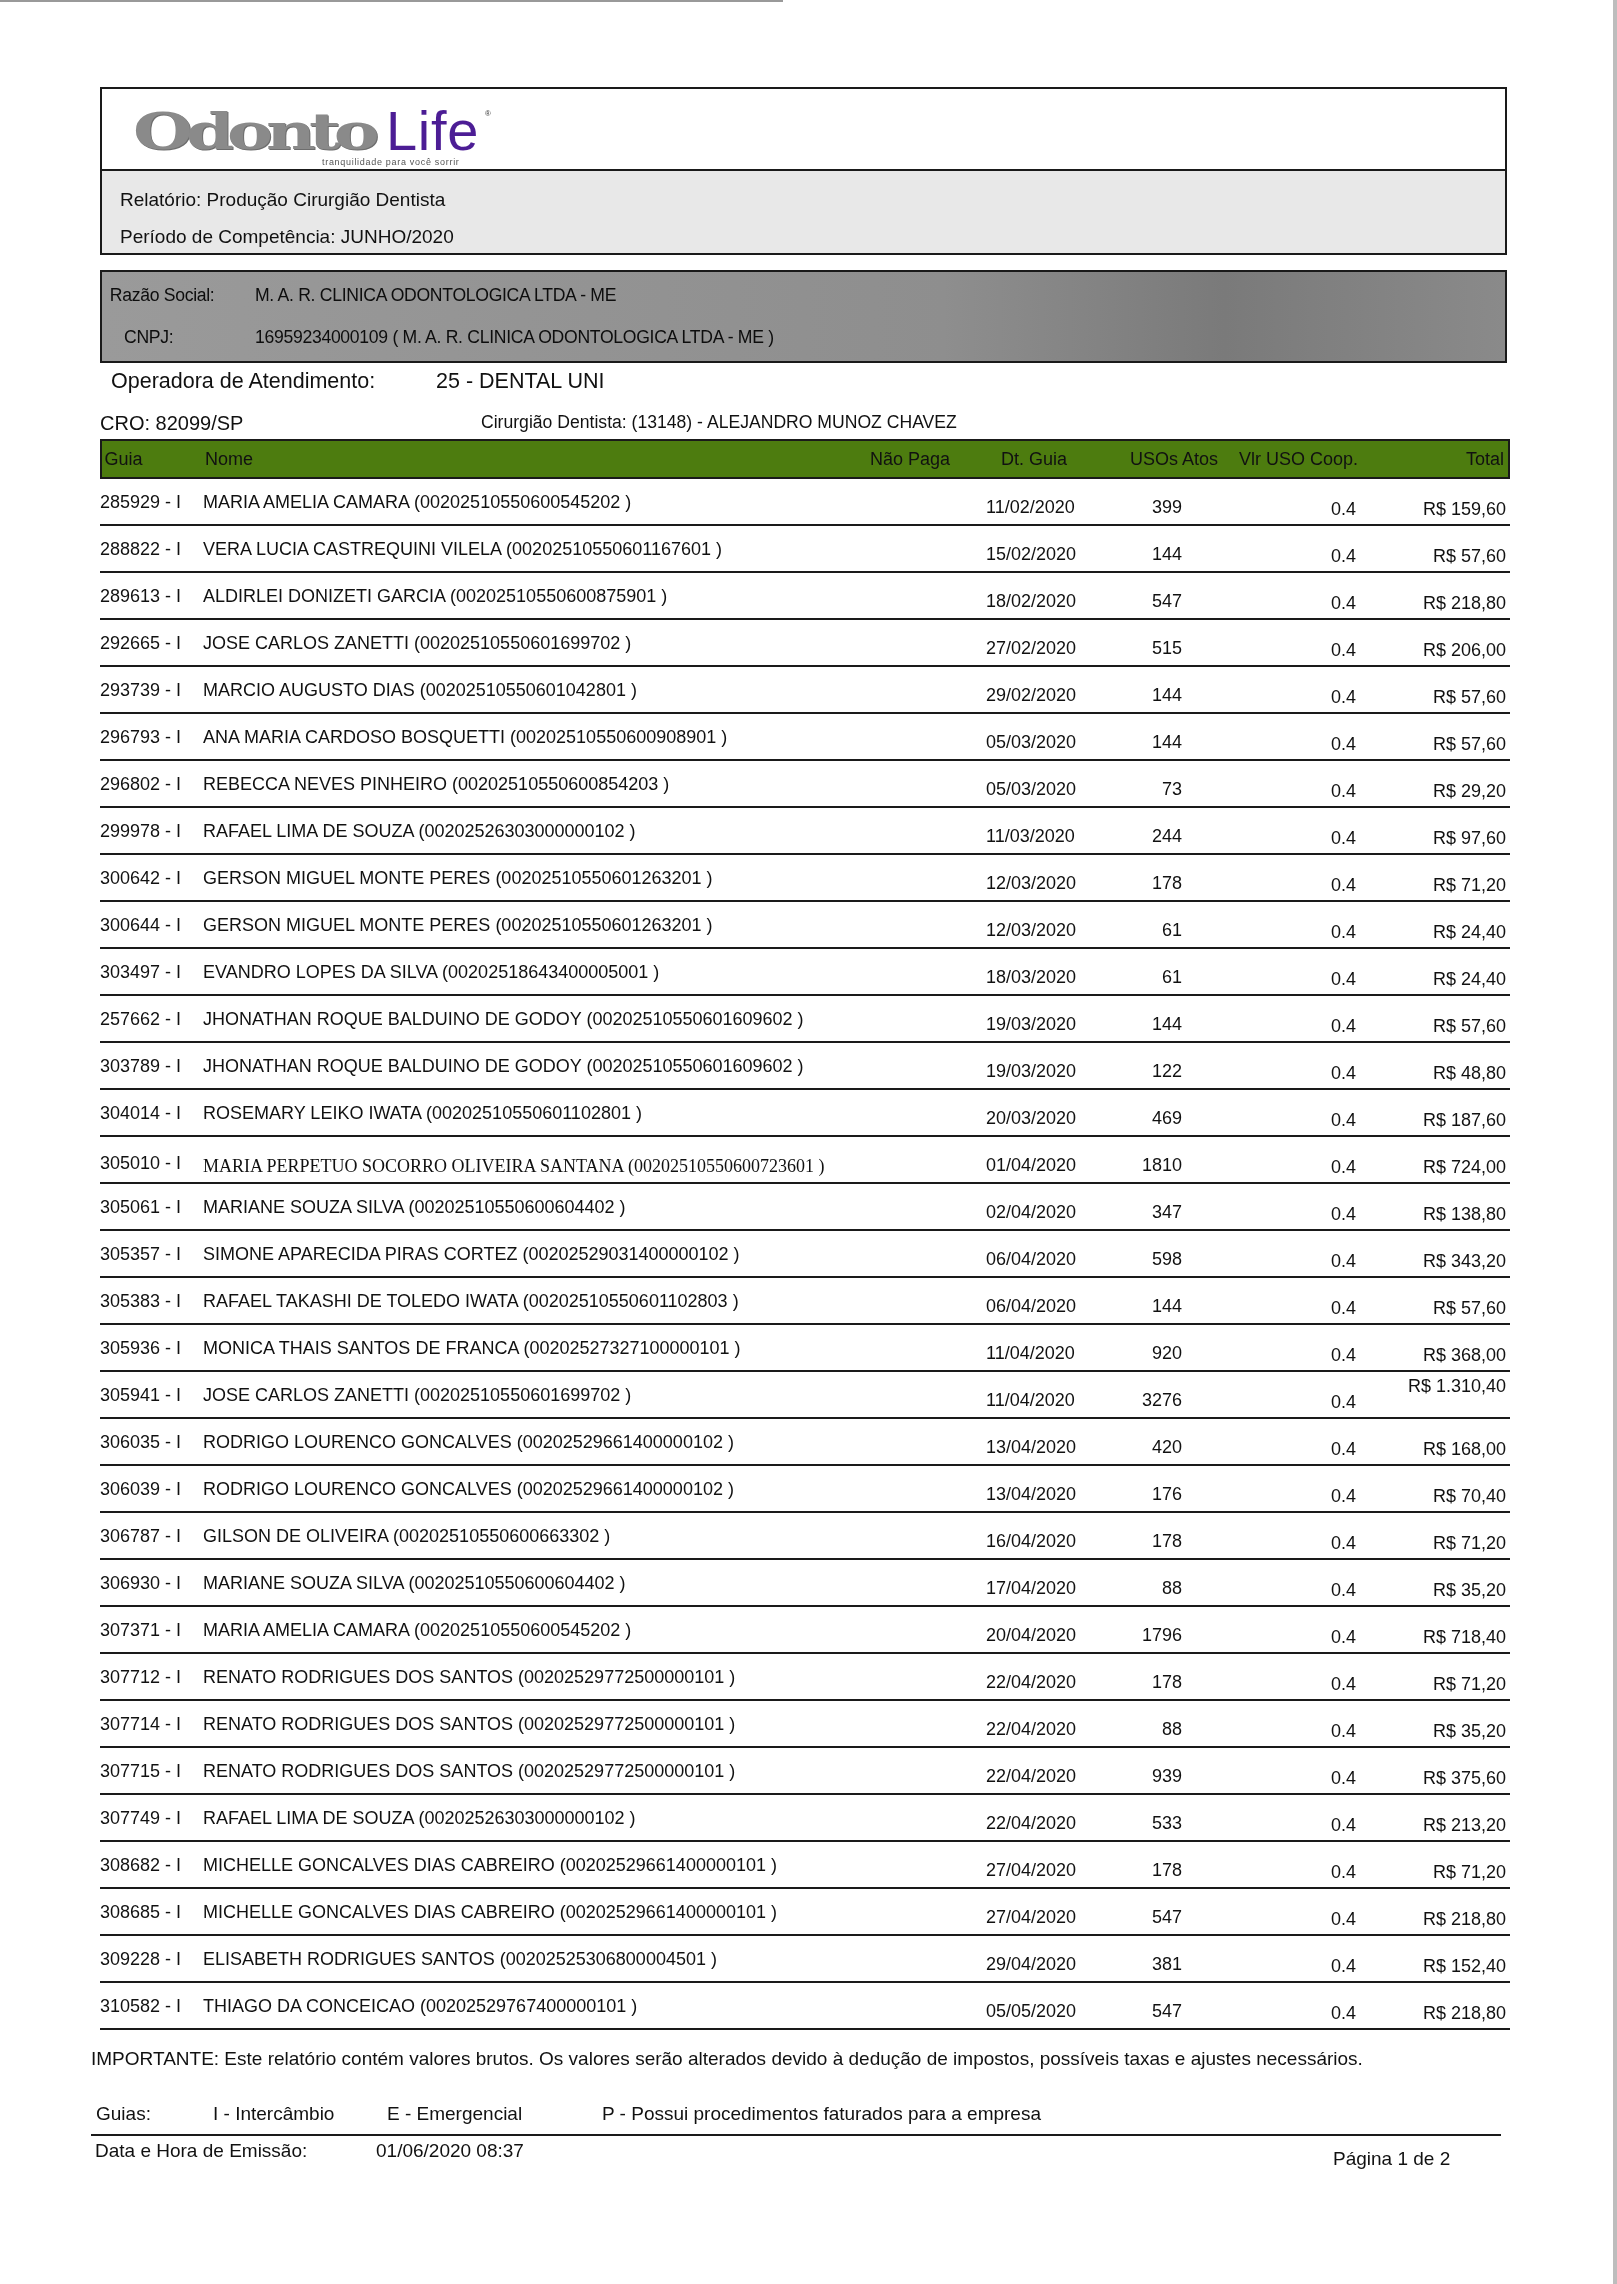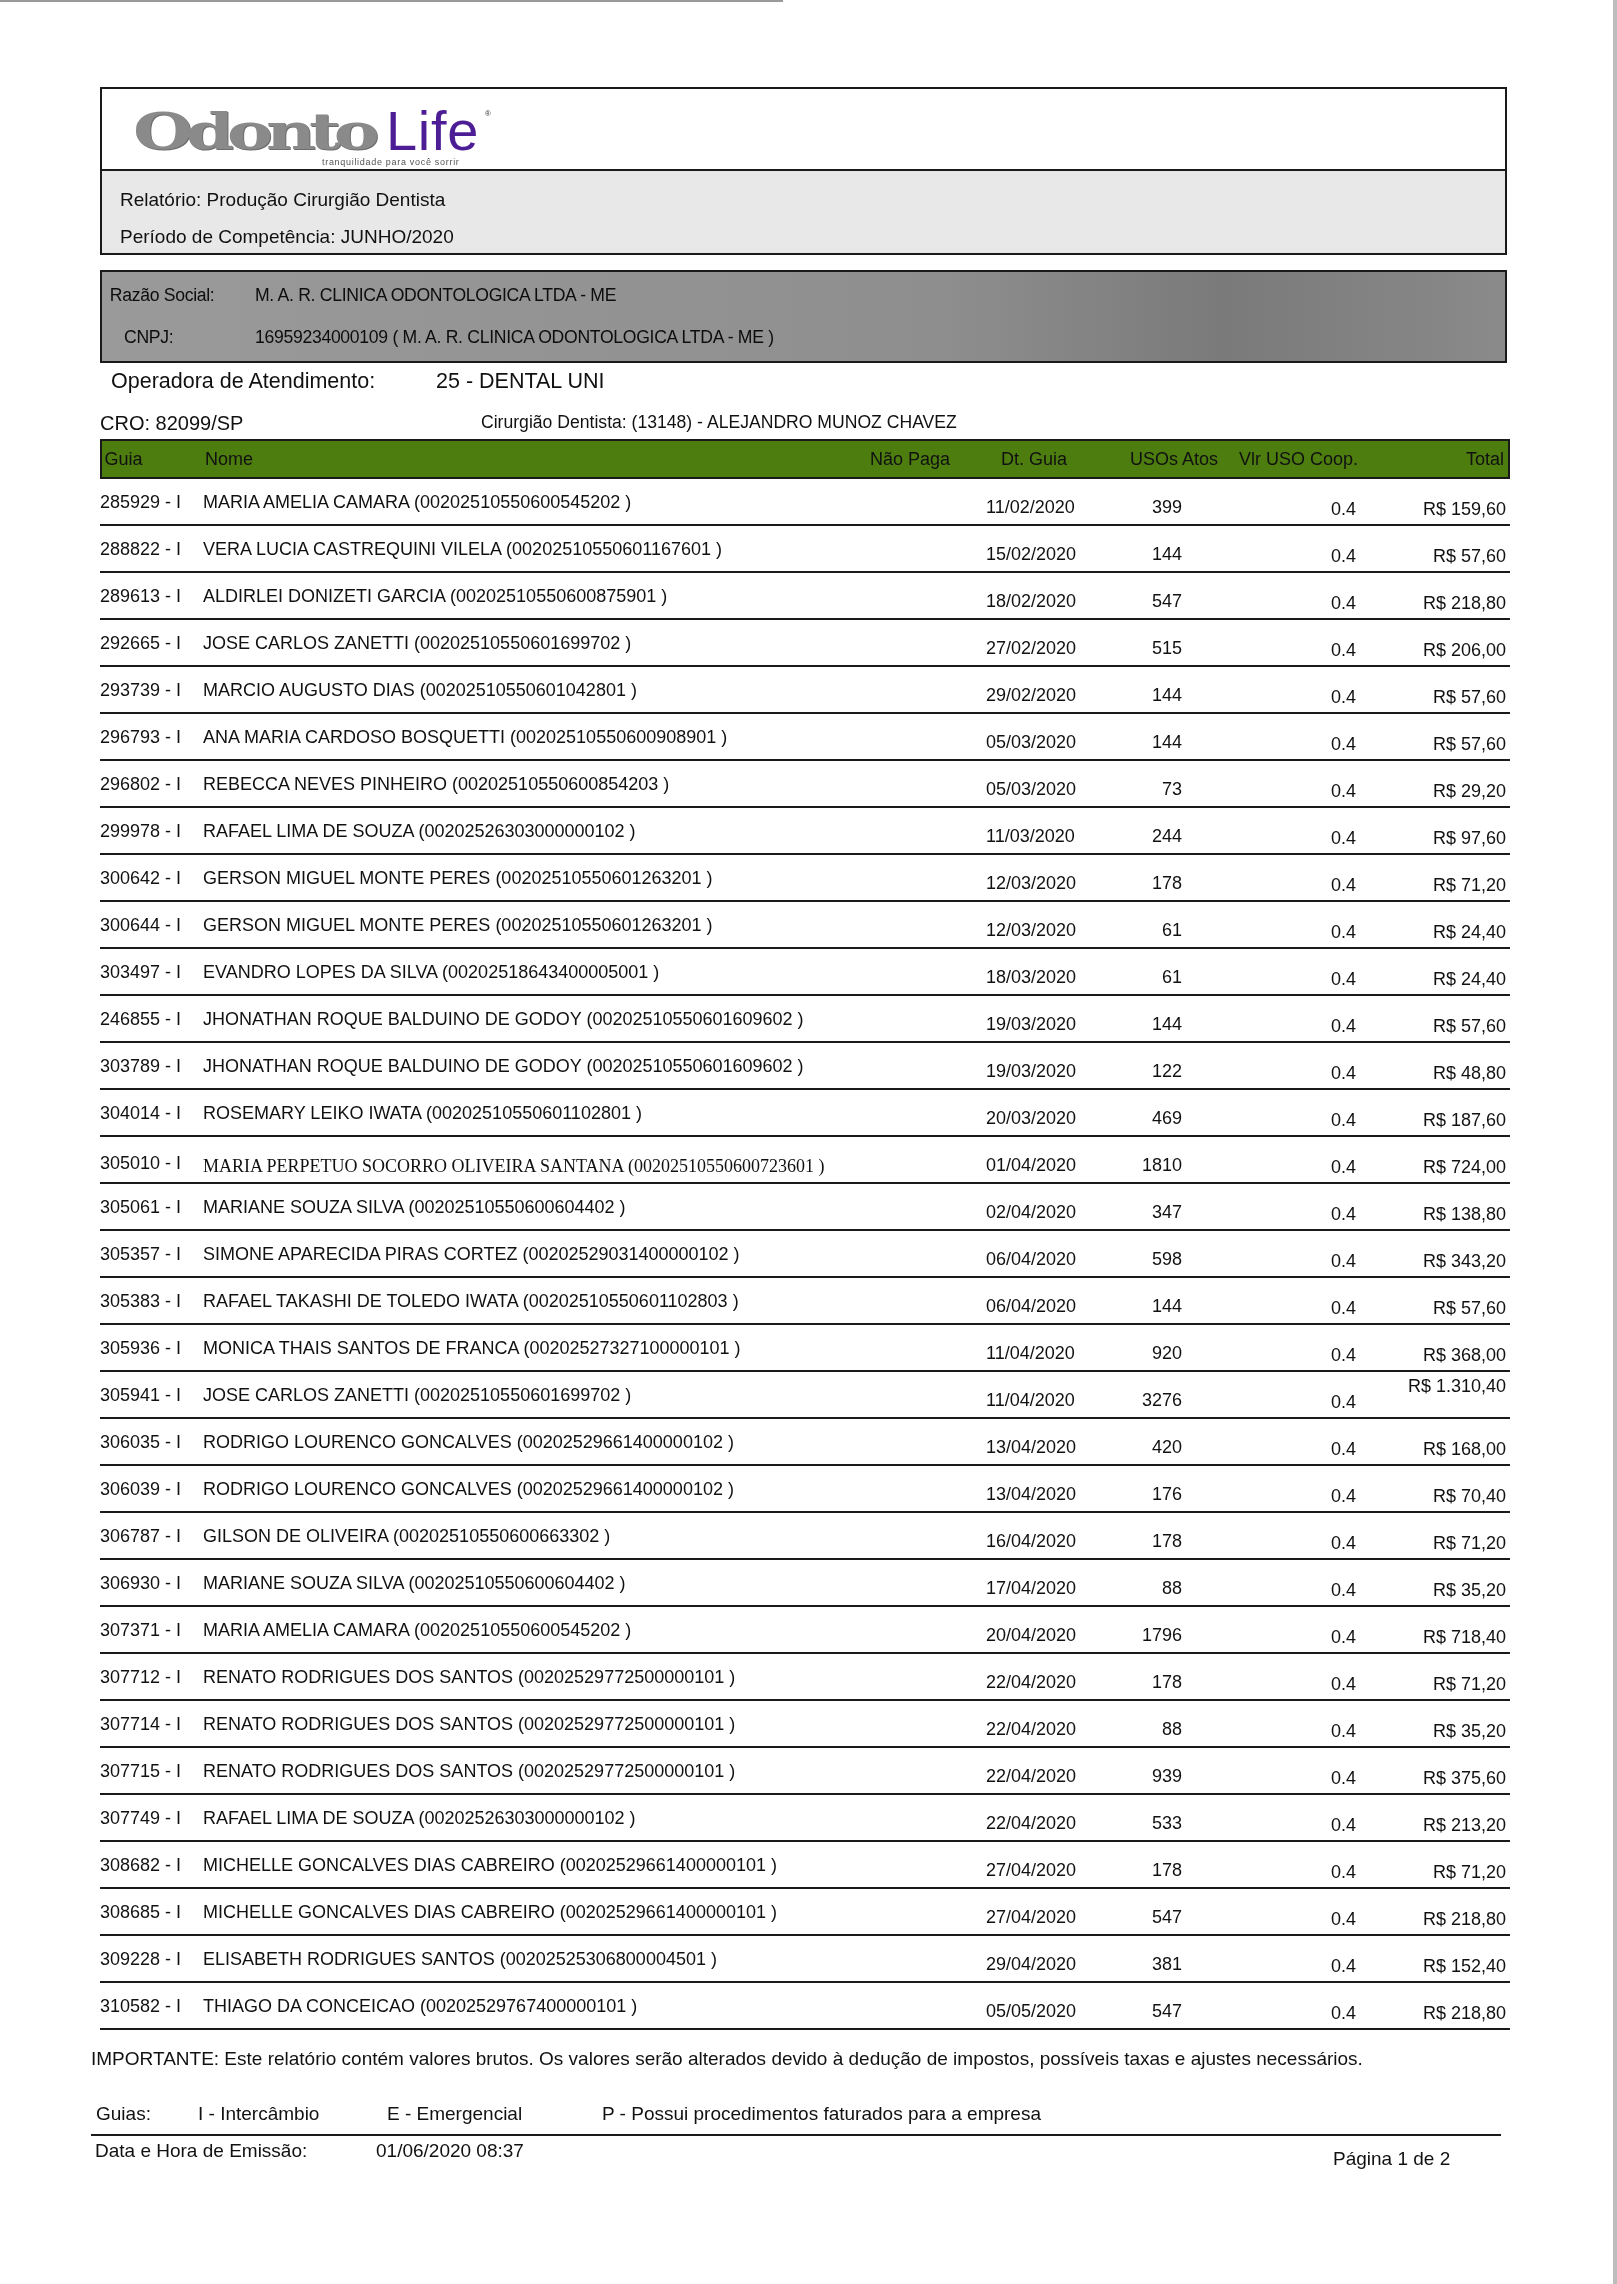--- a/index.html
+++ b/index.html
@@ -73,21 +73,21 @@
   .row .dt { left: 886px; top: 18px; }
   .row .usos { right: 328px; top: 18px; text-align: right; }
   .row .vlr { right: 154px; top: 19.6px; text-align: right; }
   .row .total { right: 3.9px; top: 19.6px; text-align: right; }
   .row .total.raised { top: 3.9px; }
 
   .important { position: absolute; left: 91px; top: 2048px; width: 1305px; font-size: 19px; line-height: 22px; }
   .guias-legend { position: absolute; left: 96px; top: 2103px; font-size: 19px; white-space: nowrap; }
   .guias-legend span { position: absolute; top: 0; white-space: nowrap; }
   .leg-label { left: 0; }
-  .leg-i { left: 102px; text-align: right; }
+  .leg-i { left: 117px; text-align: right; }
   .leg-e { left: 291px; }
   .leg-p { left: 506px; }
   .footer-rule { position: absolute; left: 91px; top: 2134px; width: 1410px; height: 2px; background: #1a1a1a; }
   .emissao-label { position: absolute; left: 95px; top: 2140px; font-size: 19px; white-space: nowrap; }
   .emissao-value { position: absolute; left: 376px; top: 2140px; font-size: 19px; white-space: nowrap; }
   .pagina { position: absolute; left: 1333px; top: 2148px; font-size: 19px; white-space: nowrap; }
 </style>
 </head>
 <body>
 
@@ -226,21 +226,21 @@
       <div class="row">
         <span class="c guia">303497 - I</span>
         <span class="c nome">EVANDRO LOPES DA SILVA (00202518643400005001 )</span>
         <span class="c naopaga"></span>
         <span class="c dt">18/03/2020</span>
         <span class="c usos">61</span>
         <span class="c vlr">0.4</span>
         <span class="c total">R$ 24,40</span>
       </div>
       <div class="row">
-        <span class="c guia">246855 - I</span>
+        <span class="c guia">257662 - I</span>
         <span class="c nome">JHONATHAN ROQUE BALDUINO DE GODOY (00202510550601609602 )</span>
         <span class="c naopaga"></span>
         <span class="c dt">19/03/2020</span>
         <span class="c usos">144</span>
         <span class="c vlr">0.4</span>
         <span class="c total">R$ 57,60</span>
       </div>
       <div class="row">
         <span class="c guia">303789 - I</span>
         <span class="c nome">JHONATHAN ROQUE BALDUINO DE GODOY (00202510550601609602 )</span>

